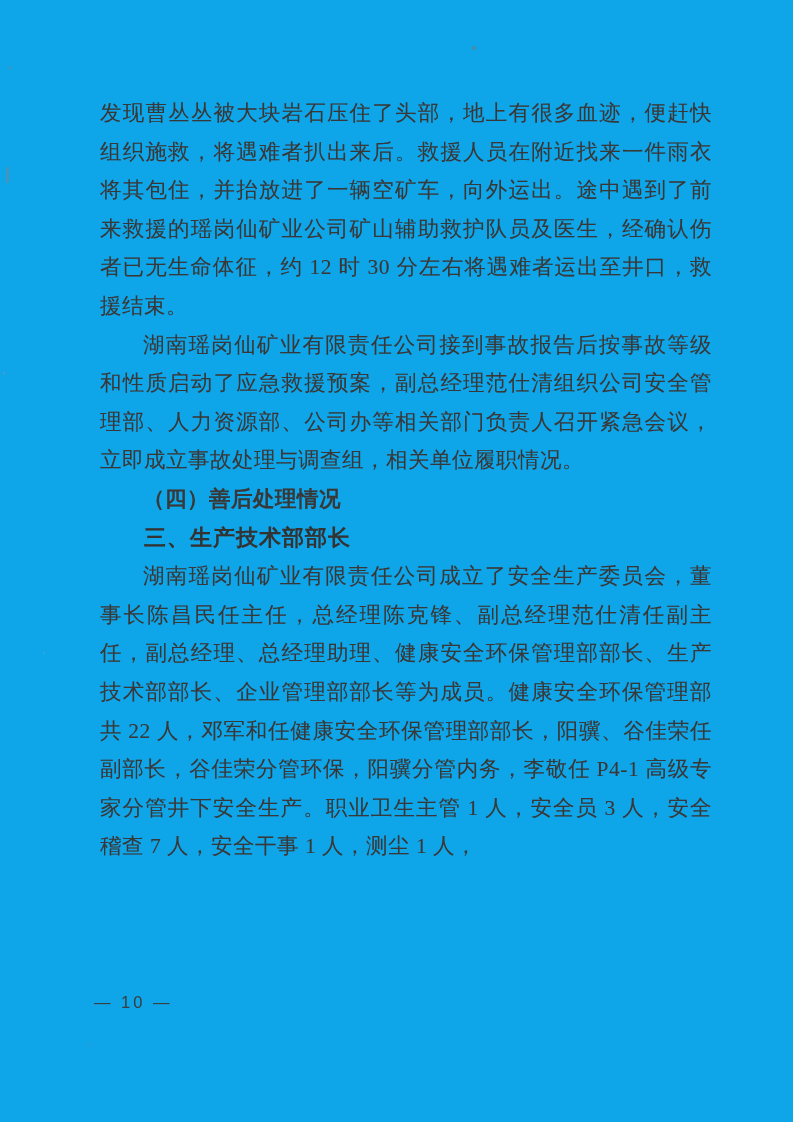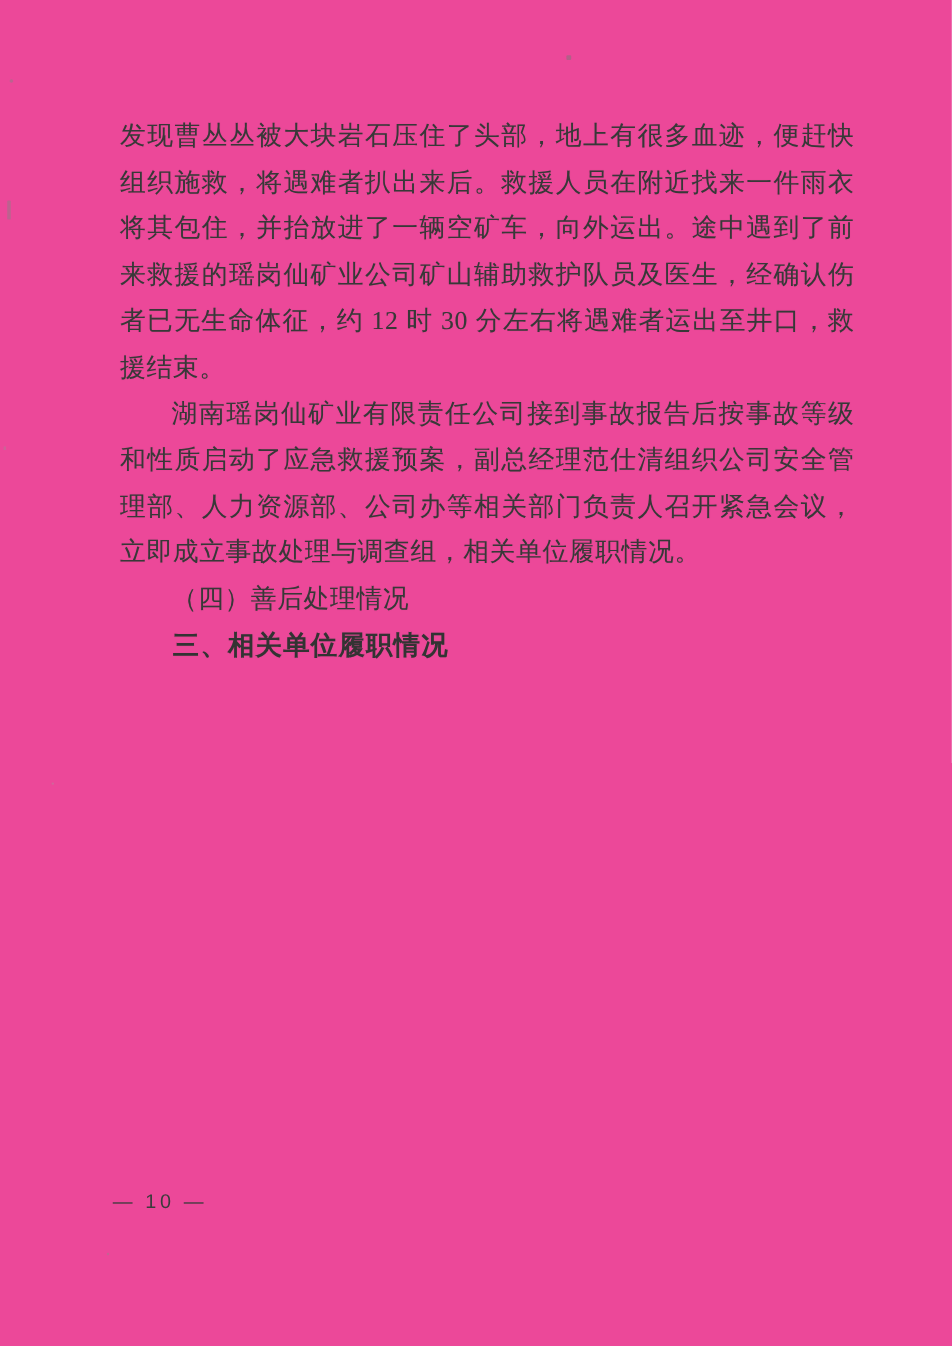--- a/index.html
+++ b/index.html
@@ -4,37 +4,37 @@
 <style>
   html,body{margin:0;padding:0;}
   body{
     width:793px;height:1122px;
     background:#f4f4f2;
     font-family:"Liberation Serif","DejaVu Serif",serif;
   }
   .page{
     position:relative;
     width:793px;height:1122px;
-    background:#ec4899;
+    background:#0ea5e9;
     overflow:hidden;
   }
   .text{
     position:absolute;
     left:100px;top:94px;
     width:612px;
     font-size:21.5px;
     line-height:38.6px;
     text-align:justify;
     color:#383838;
     letter-spacing:0.5px;
     text-shadow:0 0 0.6px rgba(80,80,80,0.35);
   }
   .text p{margin:0;padding:0;}
   .ind{text-indent:2em;}
-  .h-kai{font-weight:400;}
+  .h-kai{font-weight:700;}
   .h-hei{
     font-family:"Liberation Sans","DejaVu Sans",sans-serif;
     font-weight:700;
     font-size:22px;
     letter-spacing:1px;
     color:#333;
   }
   .footer{
     position:absolute;
     left:94px;top:993px;
@@ -61,17 +61,18 @@
   <div class="speck s2"></div>
   <div class="speck s3"></div>
   <div class="speck s4"></div>
   <div class="speck s5"></div>
   <div class="speck s6"></div>
 
   <main class="text">
     <p class="body">发现曹丛丛被大块岩石压住了头部，地上有很多血迹，便赶快组织施救，将遇难者扒出来后。救援人员在附近找来一件雨衣将其包住，并抬放进了一辆空矿车，向外运出。途中遇到了前来救援的瑶岗仙矿业公司矿山辅助救护队员及医生，经确认伤者已无生命体征，约 12 时 30 分左右将遇难者运出至井口，救援结束。</p>
     <p class="body ind">湖南瑶岗仙矿业有限责任公司接到事故报告后按事故等级和性质启动了应急救援预案，副总经理范仕清组织公司安全管理部、人力资源部、公司办等相关部门负责人召开紧急会议，立即成立事故处理与调查组，相关单位履职情况。</p>
     <p class="h-kai ind">（四）善后处理情况</p>
-    <p class="h-hei ind">三、相关单位履职情况</p>
+    <p class="h-hei ind">三、生产技术部部长</p>
+    <p class="body ind">湖南瑶岗仙矿业有限责任公司成立了安全生产委员会，董事长陈昌民任主任，总经理陈克锋、副总经理范仕清任副主任，副总经理、总经理助理、健康安全环保管理部部长、生产技术部部长、企业管理部部长等为成员。健康安全环保管理部共 22 人，邓军和任健康安全环保管理部部长，阳骥、谷佳荣任副部长，谷佳荣分管环保，阳骥分管内务，李敬任 P4-1 高级专家分管井下安全生产。职业卫生主管 1 人，安全员 3 人，安全稽查 7 人，安全干事 1 人，测尘 1 人，</p>
   </main>
 
   <div class="footer">— 10 —</div>
 </div>
 
 </body></html>

